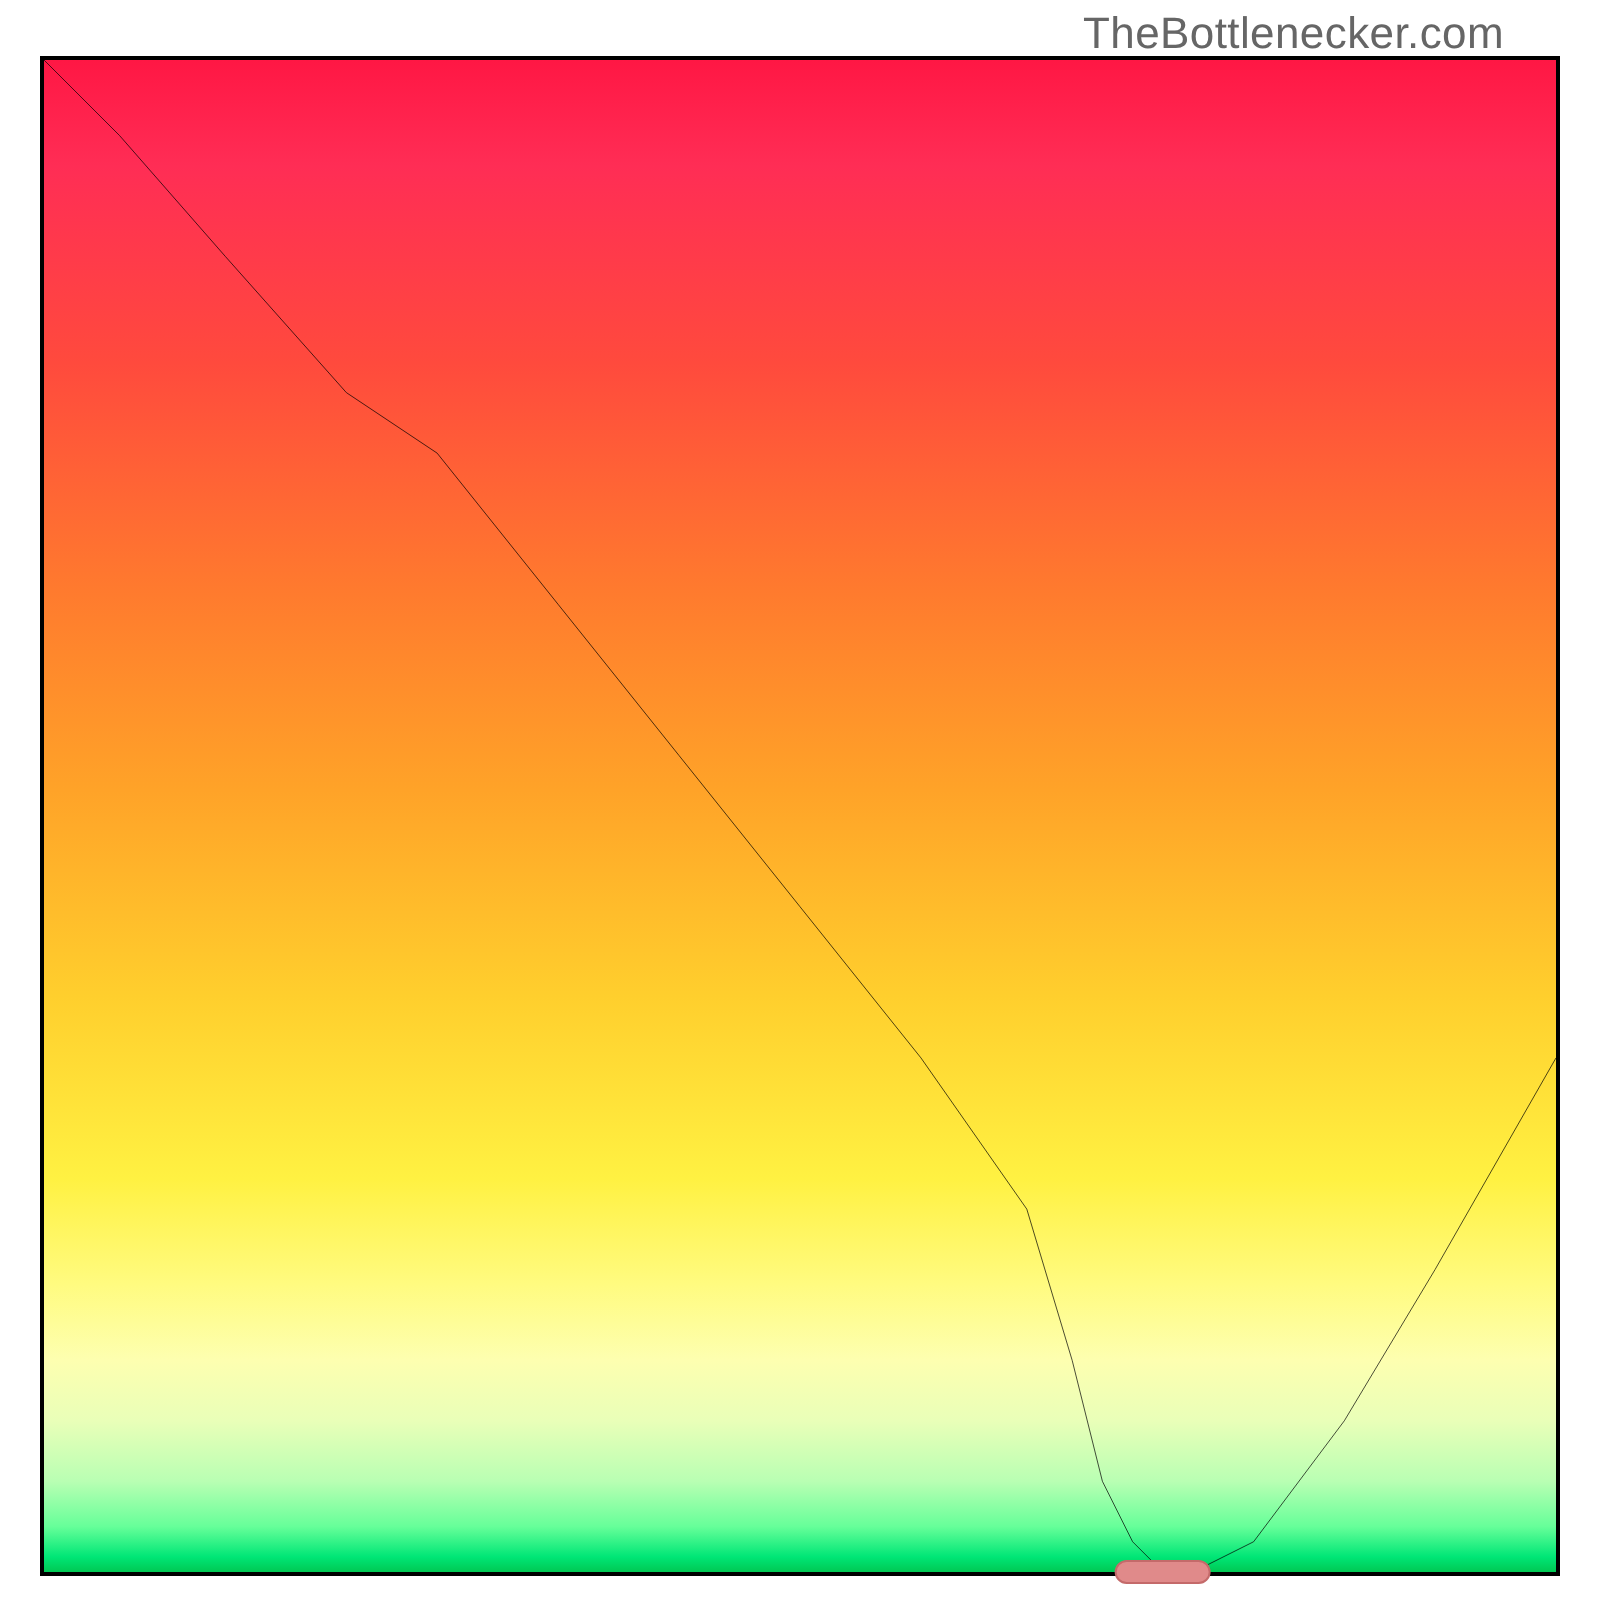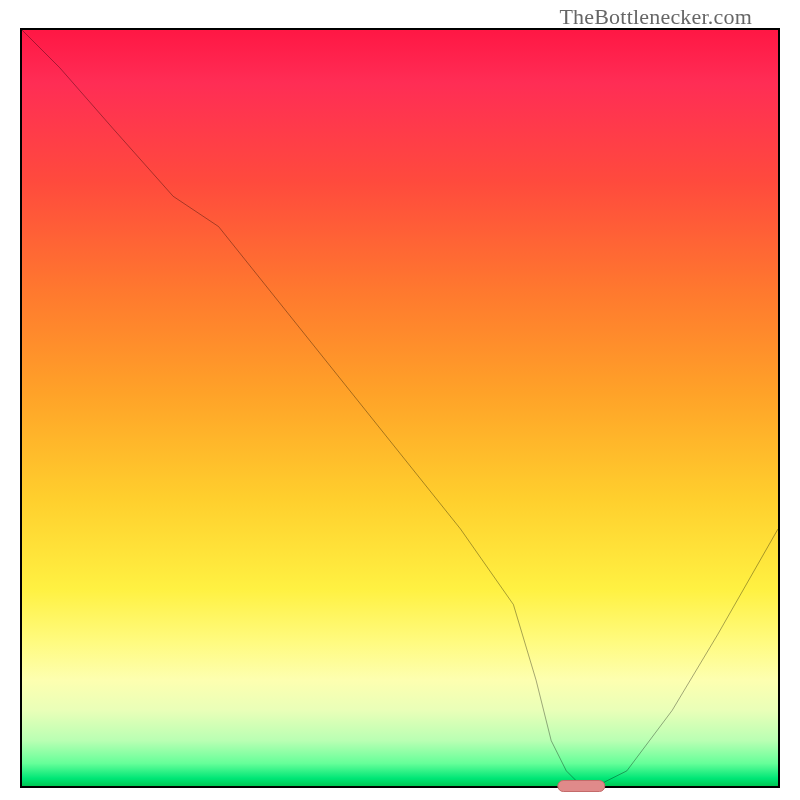--- a/index.html
+++ b/index.html
@@ -8,21 +8,20 @@
     width: 800px;
     height: 800px;
     overflow: hidden;
     background: #ffffff;
     font-family: Arial, Helvetica, sans-serif;
   }
   .wrap {
     position: relative;
     width: 764px;
     height: 800px;
-    font-family: Liberation Serif, serif;
   }
   .watermark {
     position: absolute;
     top: 4px;
     right: 12px;
     color: #666;
     font-size: 22px;
     font-weight: 500;
     letter-spacing: 0.2px;
   }

